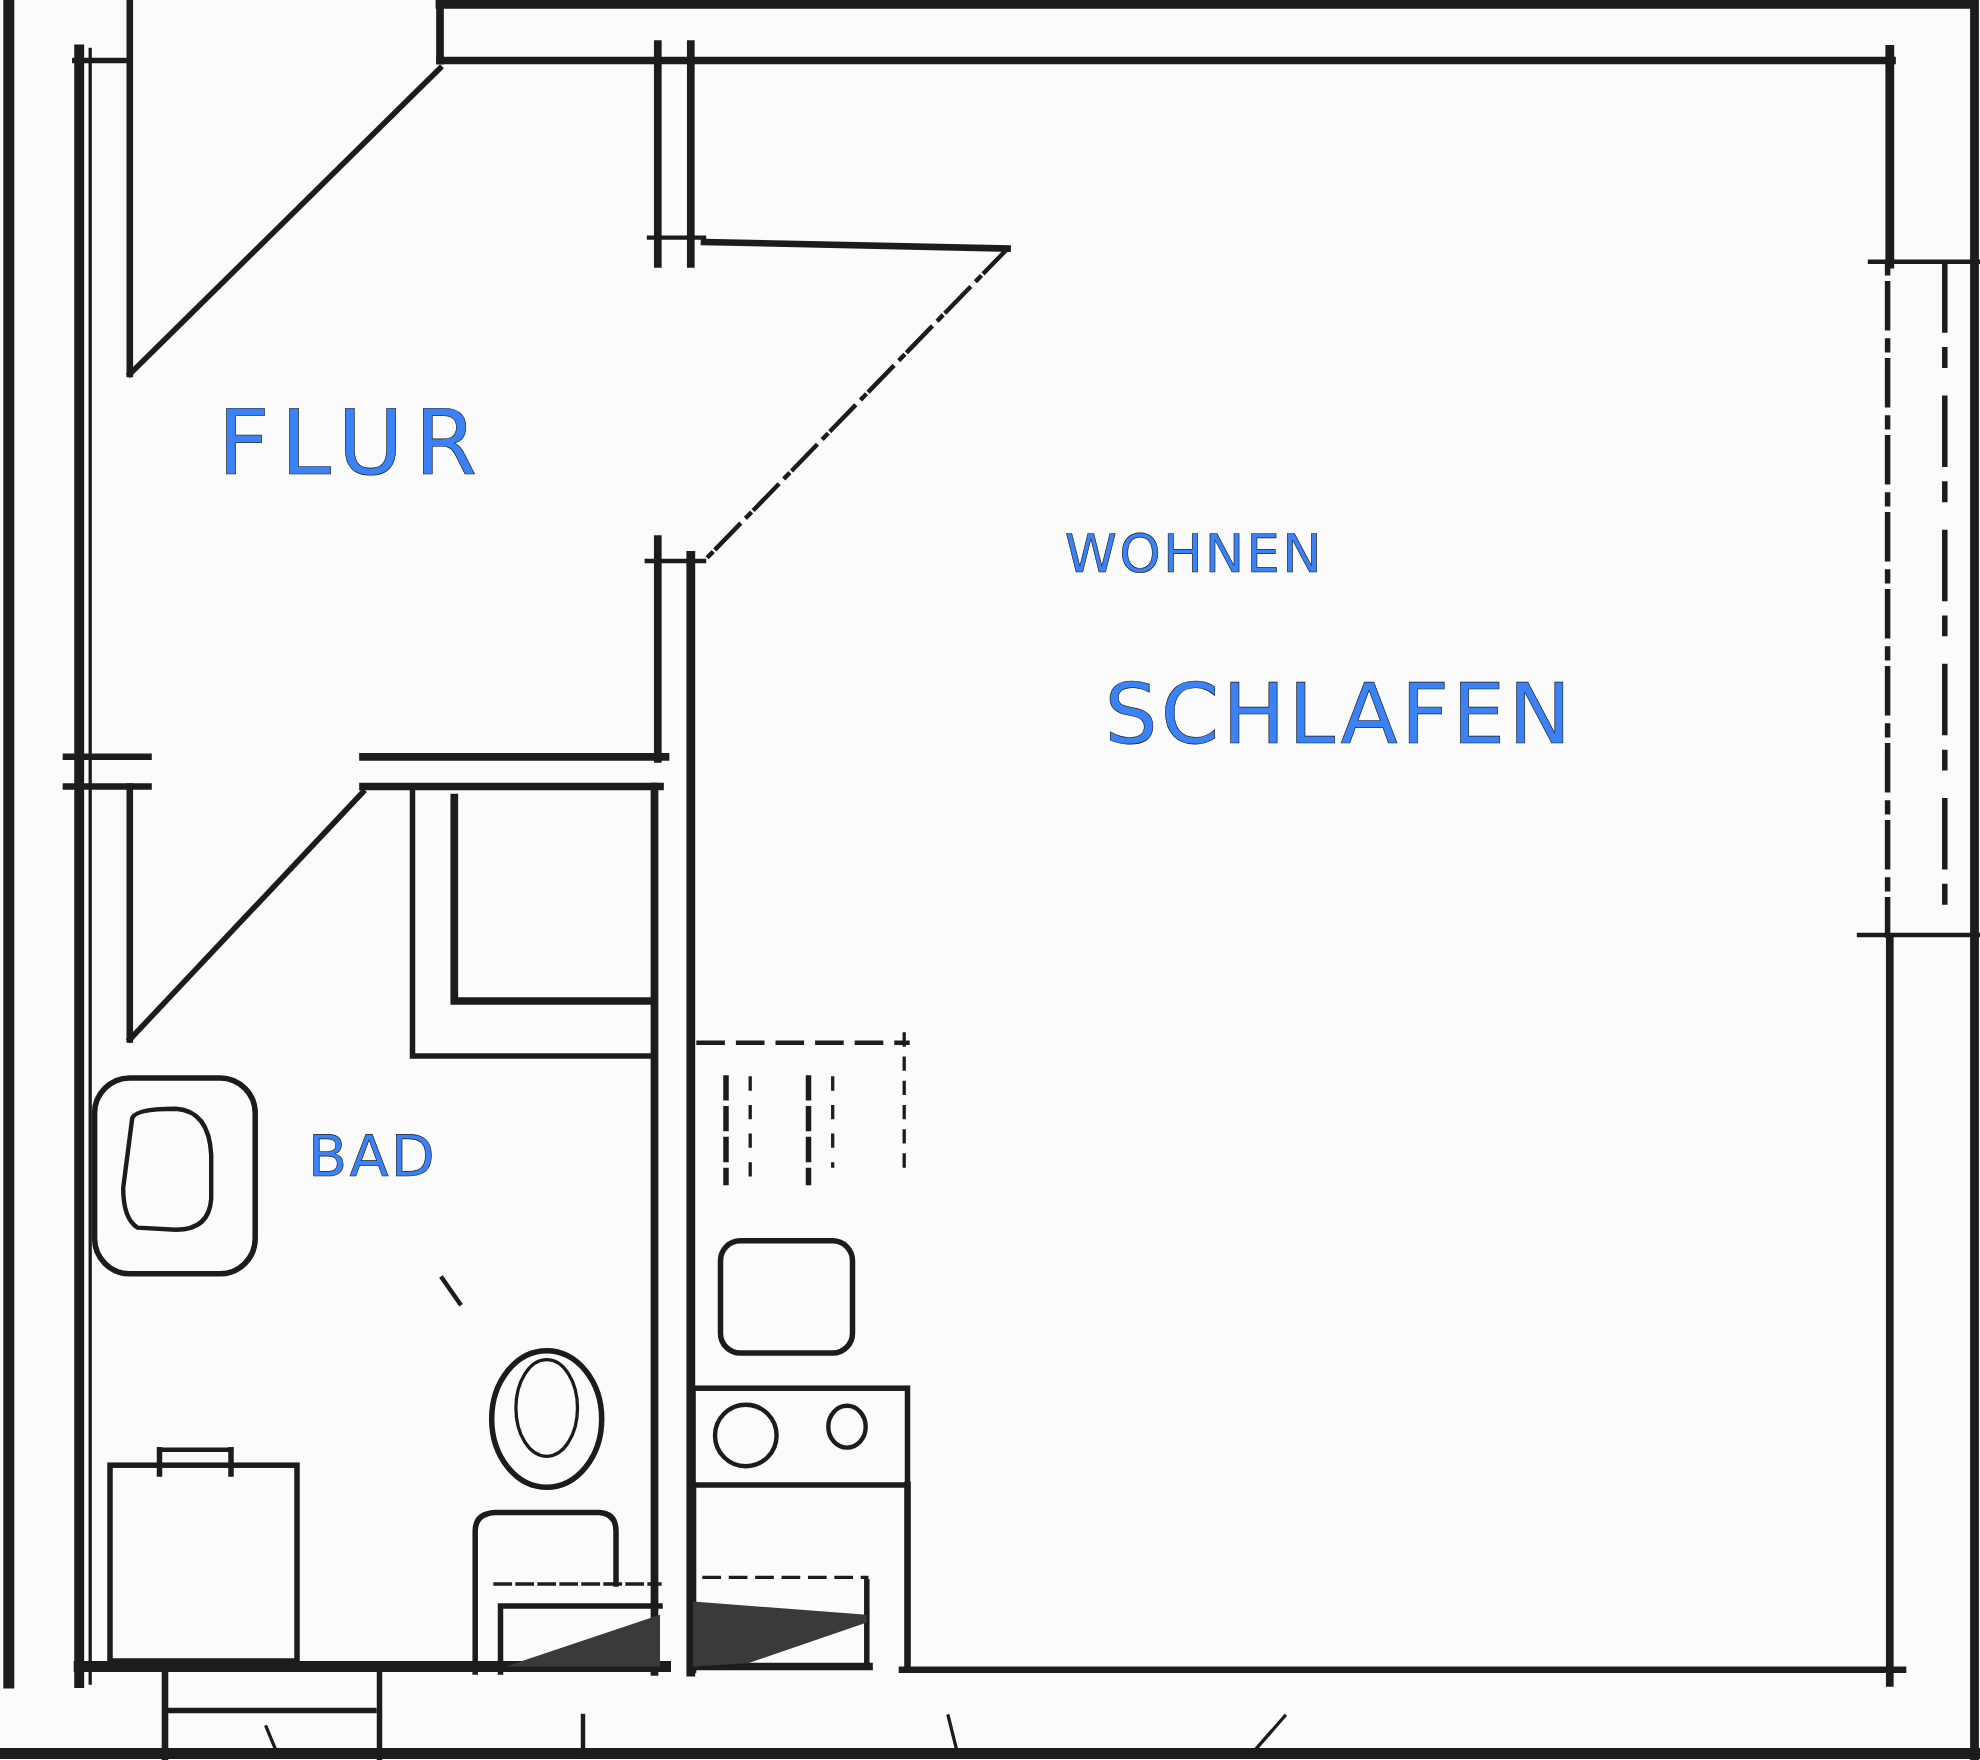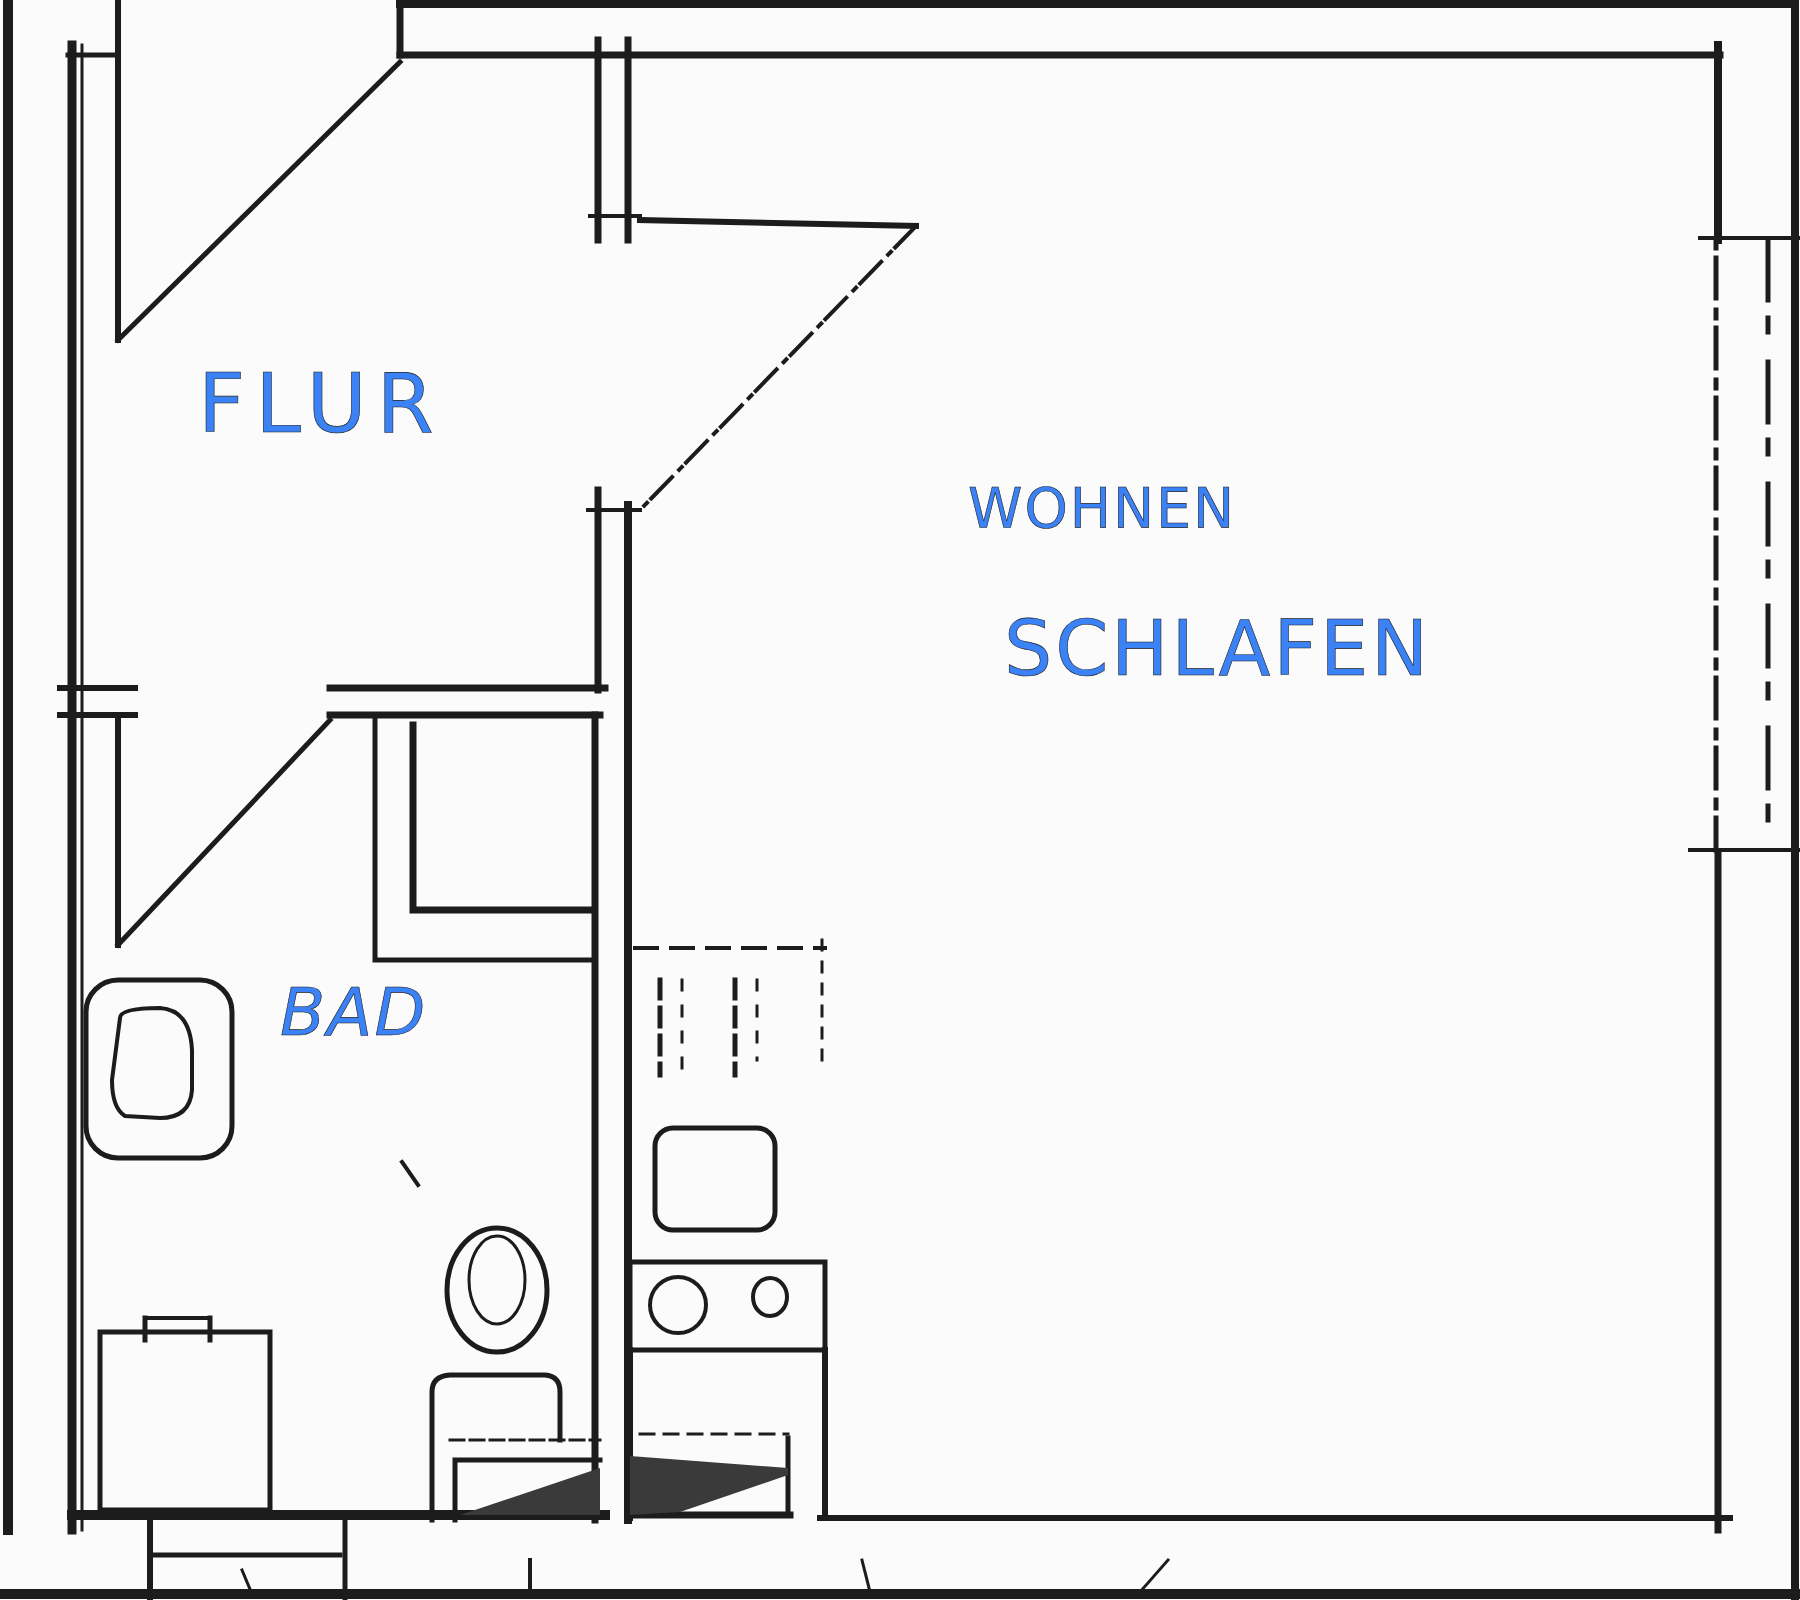--- a/index.html
+++ b/index.html
@@ -8,23 +8,23 @@
     .room-label {
       position: absolute;
       font-family: "DejaVu Sans", sans-serif;
       color: #3b82f6;
       letter-spacing: 4px;
       font-weight: normal;
       white-space: nowrap;
       -webkit-text-stroke: 0.6px #1a1a1a;
     }
     #label-flur { left: 198px; top: 356px; font-size: 82px; letter-spacing: 10px; }
-    #label-wohnen { left: 968px; top: 476px; font-size: 55px; letter-spacing: 2px; }
+    #label-wohnen { left: 968px; top: 476px; font-size: 48px; letter-spacing: 2px; }
     #label-schlafen { left: 962px; top: 604px; font-size: 76px; letter-spacing: 3px; margin-left: 42px; }
-    #label-bad { left: 280px; top: 974px; font-size: 66px; letter-spacing: 2px; font-style: italic; }
+    #label-bad { left: 280px; top: 1022px; font-size: 52px; letter-spacing: 2px; }
   </style>
 </head>
 <body>
 
 <svg id="plan" viewBox="0 0 1800 1600" xmlns="http://www.w3.org/2000/svg">
   <g fill="none" stroke="#1c1c1c" stroke-linecap="square">
 
     <line x1="8" y1="0" x2="8" y2="1530" stroke-width="10"></line>
 
     <line x1="0" y1="1594" x2="1800" y2="1594" stroke-width="10"></line>

